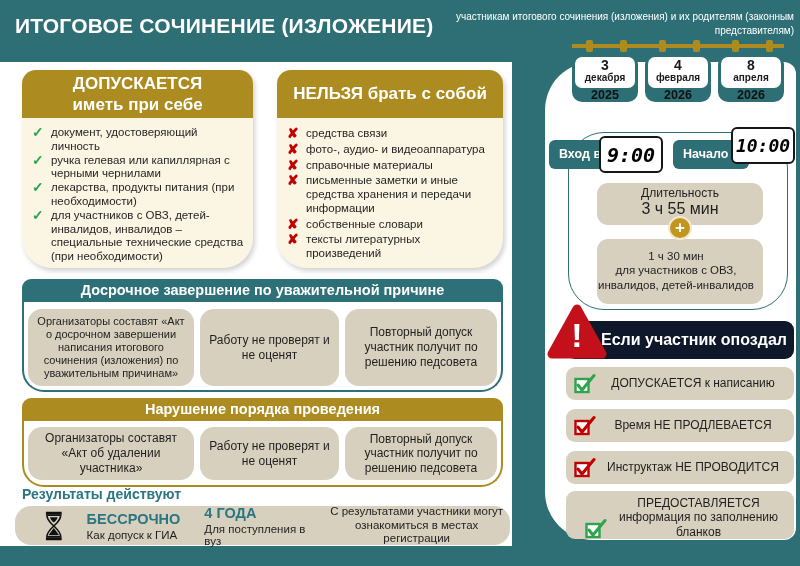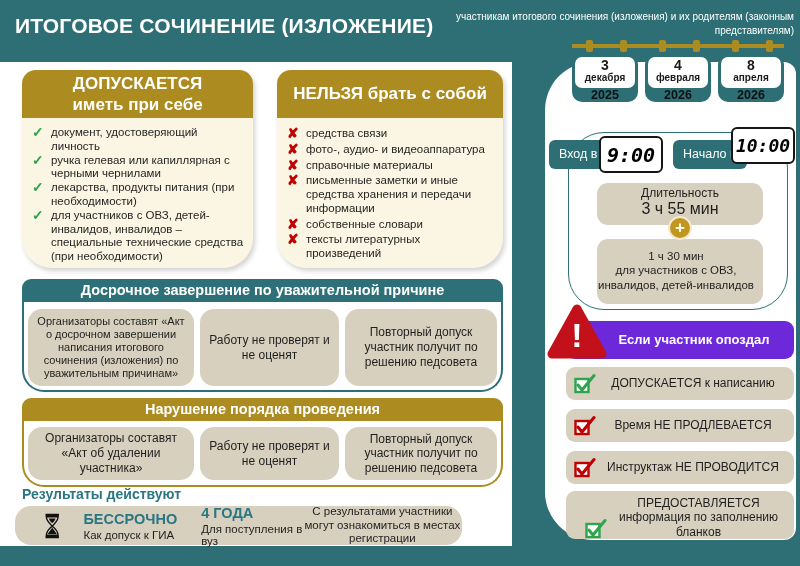--- a/index.html
+++ b/index.html
@@ -36,51 +36,51 @@
   .teal-bg { background:#2E7078; }
   .gold-bg { background:#AC8C20; }
   .teal-bd { border:2px solid #2E7078; border-top:none; }
   .gold-bd { border:2px solid #AC8C20; border-top:none; }
   .stone { position:absolute; background:#D7D0BE; border-radius:14px; display:flex; align-items:center;
            justify-content:center; text-align:center; color:#1F1F1F; }
   .stone p { width:100%; padding:2px 6px; }
 
   
   .results-head { position:absolute; left:22px; top:486px; color:#2B7683; font-weight:bold; font-size:14px;text-align:center; }
-  .results-box { position:absolute; left:15px; top:506px; width:447px; height:39px; background:#D7D0BE;
+  .results-box { position:absolute; left:15px; top:506px; width:495px; height:39px; background:#D7D0BE;
                  border-radius:16px; display:flex; align-items:center; }
   .res-term { font-size:14.5px; font-weight:bold; color:#2B7683; line-height:1.25; }
   .res-desc { font-size:11.5px; color:#1F1F1F; }
   .res-note { margin-left:auto; width:190px; text-align:center; font-size:11.5px; line-height:1.2; color:#1F1F1F; }
 
   
   .gold-line { position:absolute; left:572px; top:44px; width:212px; height:4px; background:#AC8C20; }
   .tab { position:absolute; top:40px; width:7px; height:12px; background:#AC8C20; border-radius:2px; }
   .cal { position:absolute; top:54px; width:66px; height:48px; background:#2E6F75; border-radius:10px; text-align:center; }
   .cal-inner { margin:3px 3px 0 3px; height:31px; background:#fff; border-radius:7px; padding-top:1px; }
   .cal-day { font-size:14px; font-weight:bold; color:#1a1a1a; line-height:1.05; }
   .cal-mon { font-size:10px; font-weight:bold; color:#1a1a1a; line-height:1; }
   .cal-year { font-size:12.5px; font-weight:bold; color:#111; line-height:14px; }
 
   
   .clock-wrap { position:absolute; left:568px; top:132px; width:220px; height:178px; background:#fff;
                 border:1.5px solid #2E6F75; border-radius:36px; }
   .time-badge { position:absolute; height:29px; background:#2E6F75; border-radius:6px; color:#fff;
-                font-size:12.5px; font-weight:normal; line-height:29px; padding:0 10px; }
+                font-size:12.5px; font-weight:bold; line-height:29px; padding:0 10px; }
   .lcd { position:absolute; width:64px; height:37px; background:#fff; border:2.5px solid #161616; border-radius:6px;
          display:flex; align-items:center; justify-content:center; z-index:2;
          font-family:"DejaVu Sans Mono", monospace; font-style:italic; font-weight:bold; color:#000; }
   .dur-box { position:absolute; left:597px; width:166px; background:#D7D0BE; border-radius:11px; text-align:center; color:#1F1F1F; }
   .plus-circle { position:absolute; left:668px; top:216px; width:24px; height:24px; border-radius:50%;
                  background:#C2951E; border:2px solid #F2E9CF; color:#fff; font-weight:bold; font-size:17px;
                  line-height:19px; text-align:center; z-index:3; }
 
   
-  .late-head { position:absolute; left:566px; top:321px; width:228px; height:38px; background:#6d28d9;
-               border-radius:9px; color:#fff; font-weight:bold; font-size:13px; text-align:center;
+  .late-head { position:absolute; left:566px; top:321px; width:228px; height:38px; background:#0f172a;
+               border-radius:9px; color:#fff; font-weight:bold; font-size:16px; text-align:center;
                line-height:38px; padding-left:28px; }
   .warn { position:absolute; left:547px; top:303px; width:60px; height:58px; z-index:4; }
   .late-row { position:absolute; left:566px; width:228px; background:#D7D0BE; border-radius:9px;
               display:flex; align-items:center; padding:0 8px; }
   .late-row .cb { flex:0 0 auto; margin-right:4px; }
   .late-row .txt { flex:1; text-align:center; font-size:12px; line-height:1.2; color:#1F1F1F; }
 </style>
 </head>
 <body>
 

